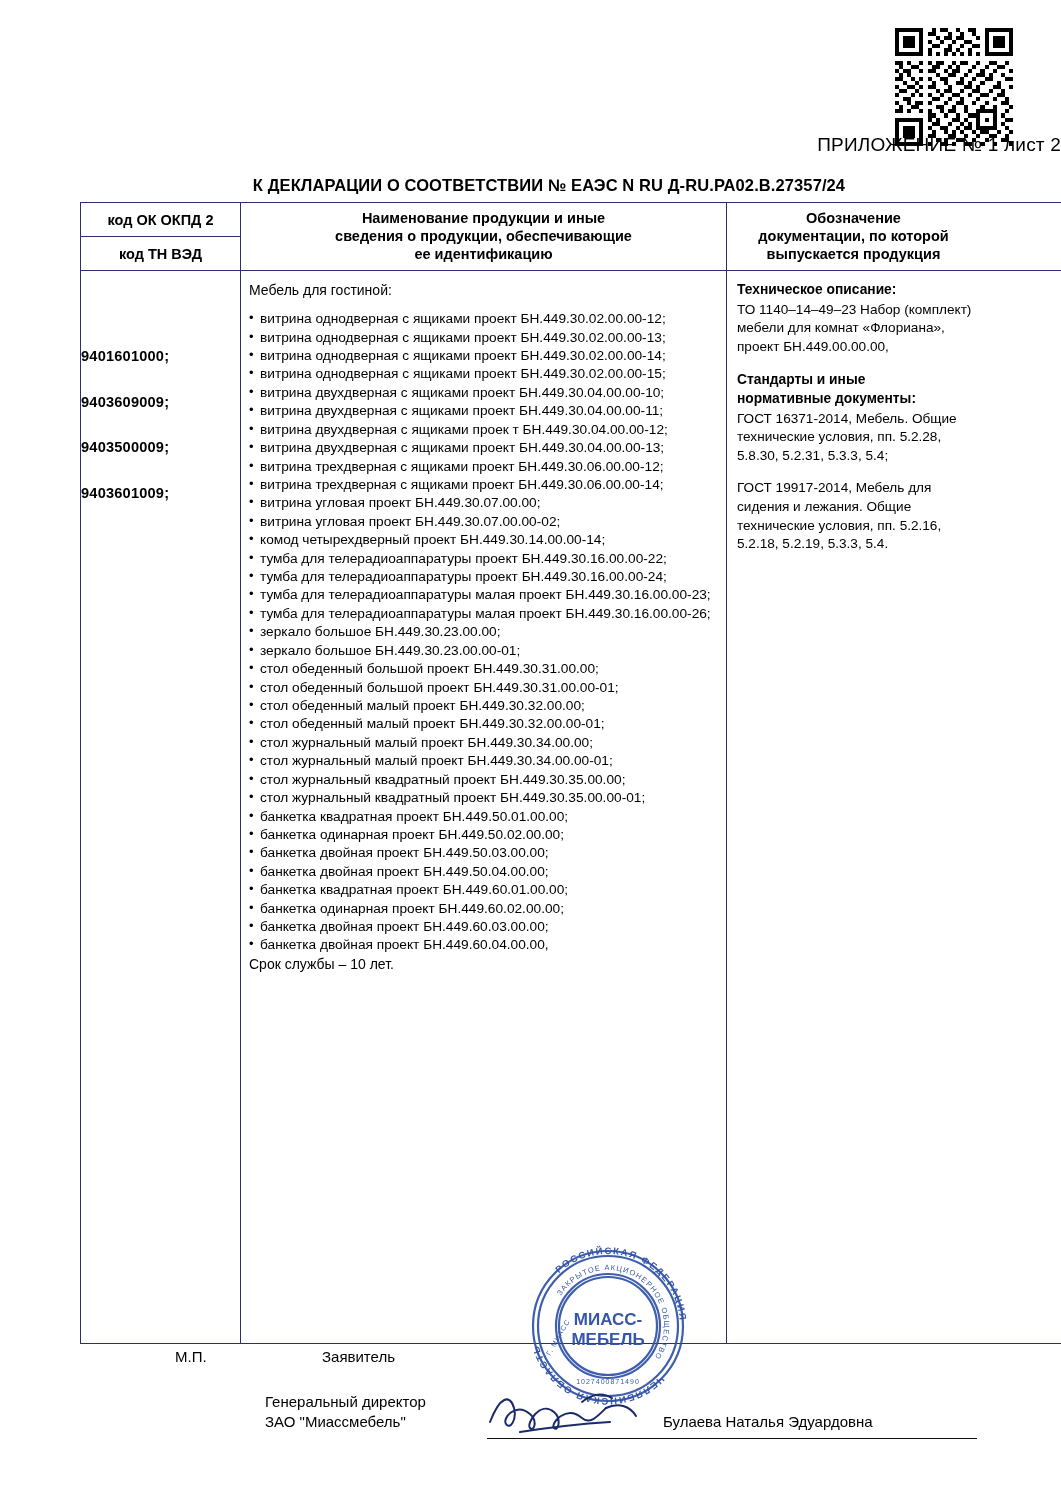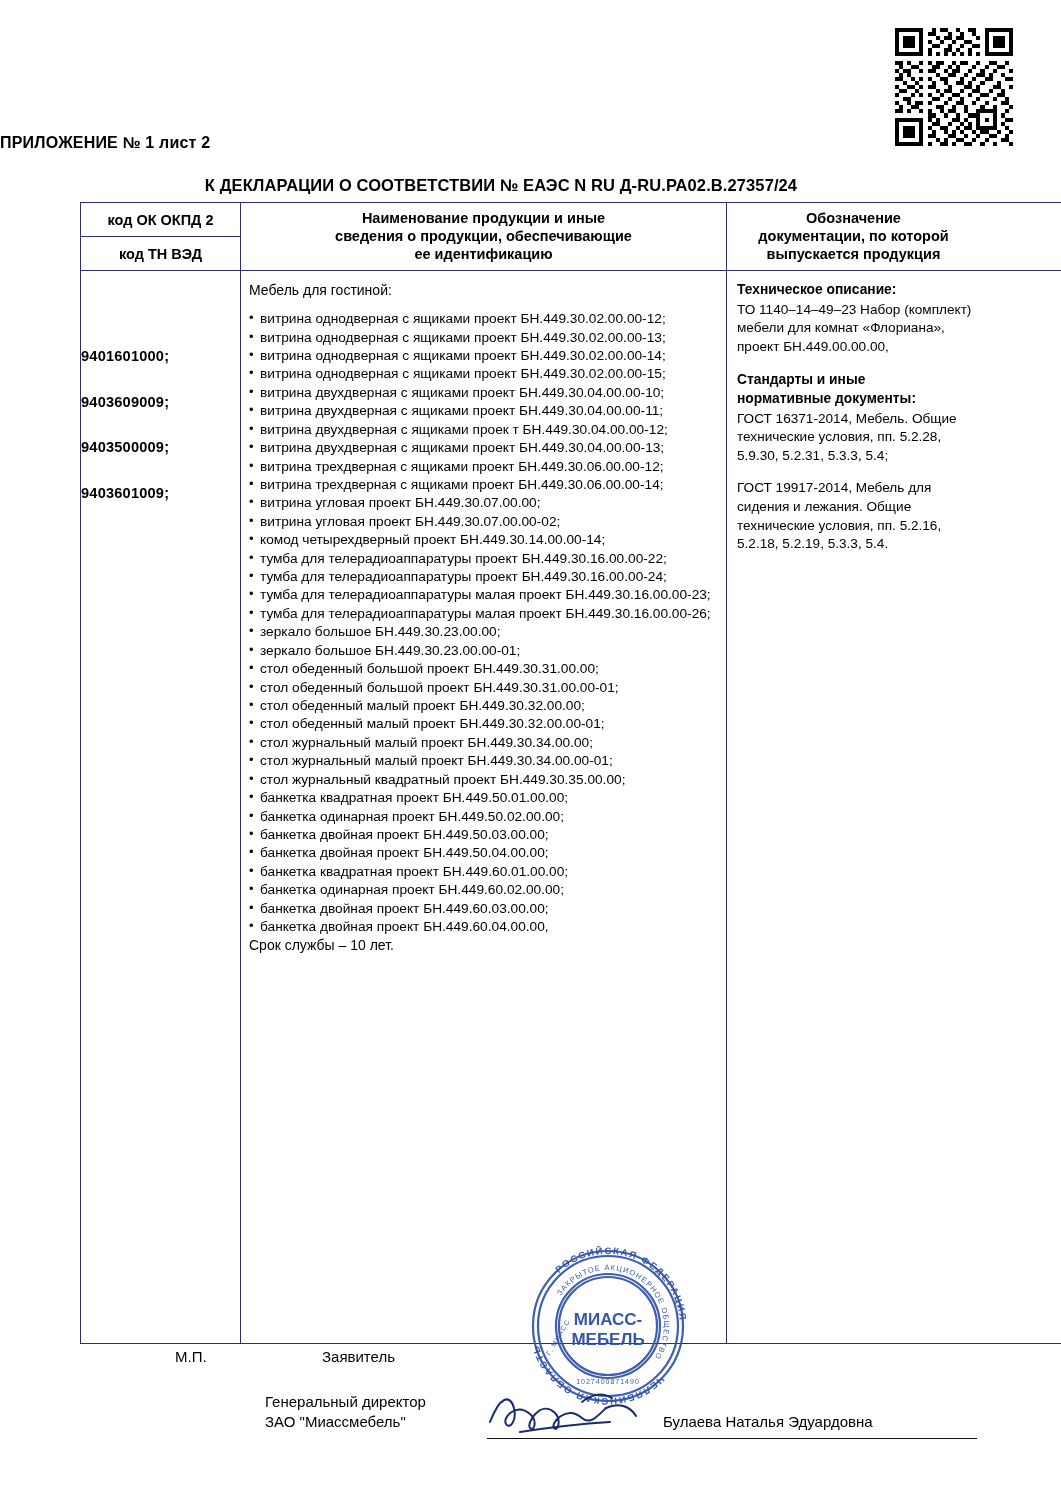--- a/index.html
+++ b/index.html
@@ -25,34 +25,35 @@
     height: 118px;
   }
   .qr-wrap svg { display: block; }
 
   
   .doc-title {
     position: absolute;
     top: 134px;
     left: 0;
     width: 1061px;
-    text-align: left;
-    font-size: 16px;
-    font-weight: bold;
+    text-align: right;
+    font-size: 19px;
+    font-weight: normal;
     letter-spacing: .2px;
   }
   .doc-subtitle {
     position: absolute;
     top: 176px;
     left: 0;
     width: 1002px;
     text-align: center;
     font-size: 16.5px;
     font-weight: bold;
     letter-spacing: .1px;
+    padding-left: 48px;
   }
 
   
   .table {
     position: absolute;
     top: 202px;
     left: 80px;
     width: 1013px;
     border: 1.4px solid #2b2f6b;
     box-sizing: border-box;
@@ -506,39 +507,40 @@
         <li>тумба для телерадиоаппаратуры малая проект БН.449.30.16.00.00-26;</li>
         <li>зеркало большое БН.449.30.23.00.00;</li>
         <li>зеркало большое БН.449.30.23.00.00-01;</li>
         <li>стол обеденный большой проект БН.449.30.31.00.00;</li>
         <li>стол обеденный большой проект БН.449.30.31.00.00-01;</li>
         <li>стол обеденный малый проект БН.449.30.32.00.00;</li>
         <li>стол обеденный малый проект БН.449.30.32.00.00-01;</li>
         <li>стол журнальный малый проект БН.449.30.34.00.00;</li>
         <li>стол журнальный малый проект БН.449.30.34.00.00-01;</li>
         <li>стол журнальный квадратный проект БН.449.30.35.00.00;</li>
+        <li>стол журнальный квадратный проект БН.449.30.35.00.00-01;</li>
         <li>банкетка квадратная проект БН.449.50.01.00.00;</li>
         <li>банкетка одинарная проект БН.449.50.02.00.00;</li>
         <li>банкетка двойная проект БН.449.50.03.00.00;</li>
         <li>банкетка двойная проект БН.449.50.04.00.00;</li>
         <li>банкетка квадратная проект БН.449.60.01.00.00;</li>
         <li>банкетка одинарная проект БН.449.60.02.00.00;</li>
         <li>банкетка двойная проект БН.449.60.03.00.00;</li>
         <li>банкетка двойная проект БН.449.60.04.00.00,</li>
       </ul>
       <div class="service-life">Срок службы – 10 лет.</div>
     </div>
 
     <div class="td td-docs">
       <div class="docs-head">Техническое описание:</div>
       <div class="docs-p">ТО 1140–14–49–23 Набор (комплект) мебели для комнат «Флориана», проект БН.449.00.00.00,</div>
       <div class="docs-gap"></div>
       <div class="docs-head">Стандарты и иные</div>
       <div class="docs-head">нормативные документы:</div>
-      <div class="docs-p">ГОСТ 16371-2014, Мебель. Общие технические условия, пп. 5.2.28, 5.9.30, 5.2.31, 5.3.3, 5.4;</div>
+      <div class="docs-p">ГОСТ 16371-2014, Мебель. Общие технические условия, пп. 5.2.28, 5.8.30, 5.2.31, 5.3.3, 5.4;</div>
       <div class="docs-gap"></div>
       <div class="docs-p">ГОСТ 19917-2014, Мебель для сидения и лежания. Общие технические условия, пп. 5.2.16, 5.2.18, 5.2.19, 5.3.3, 5.4.</div>
     </div>
 
   </div>
 </div>
 
 <div class="stamp">
   <svg width="176" height="176" viewBox="0 0 176 176">
     <defs>

